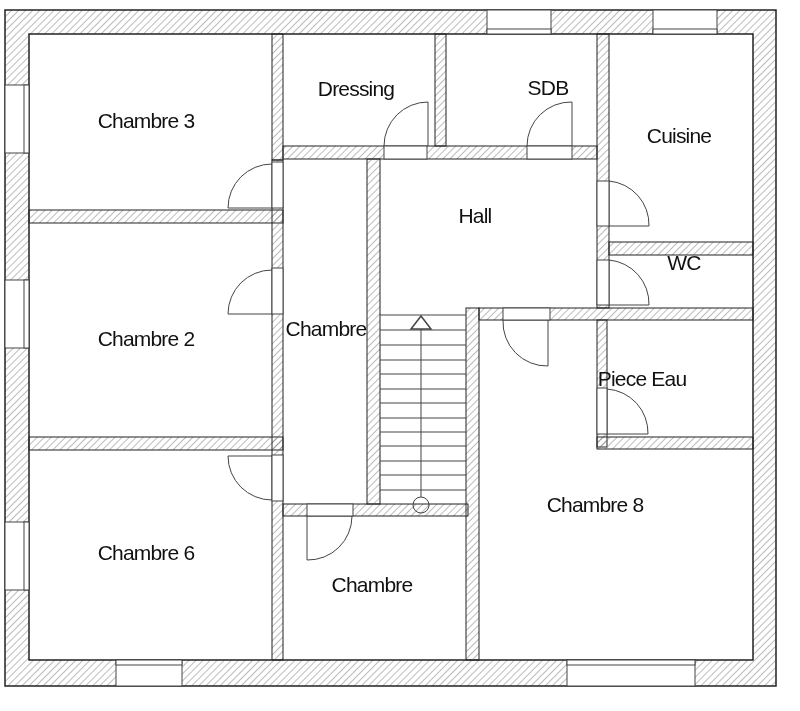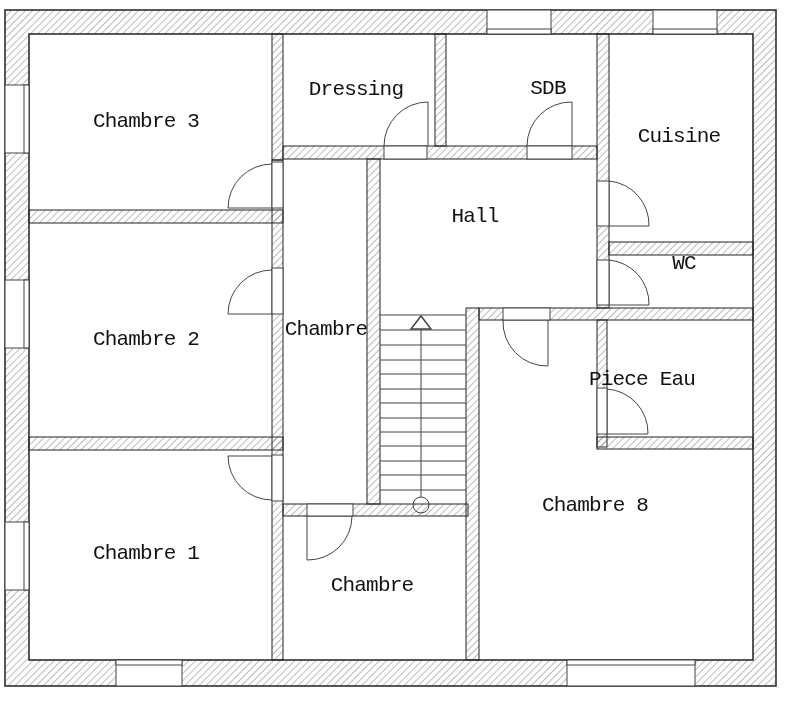--- a/index.html
+++ b/index.html
@@ -1,18 +1,18 @@
 <!DOCTYPE html>
 <html><head>
 <meta charset="utf-8">
 <style>
   html, body { margin:0; padding:0; background:#ffffff; }
   body { width:800px; height:711px; overflow:hidden; position:relative; }
   svg { position:absolute; left:0; top:0; }
-  .room-label { position:absolute; font-family:Liberation Mono, monospace; font-size:21px; color:#111; letter-spacing:-0.8px; white-space:nowrap; transform:translate(-50%,-50%); }
+  .room-label { position:absolute; font-family:Liberation Sans, sans-serif; font-size:21px; color:#111; letter-spacing:-0.8px; white-space:nowrap; transform:translate(-50%,-50%); }
 </style>
 </head>
 <body>
 
 <svg width="800" height="711" viewBox="0 0 800 711">
   <defs>
     <pattern id="hatch" patternUnits="userSpaceOnUse" width="5" height="5" patternTransform="rotate(45)">
       <line x1="0" y1="0" x2="0" y2="5" stroke="#777" stroke-width="1"></line>
     </pattern>
   </defs>
@@ -100,15 +100,15 @@
   <div class="room-label" style="left:146px;top:121px">Chambre 3</div>
   <div class="room-label" style="left:356px;top:89px">Dressing</div>
   <div class="room-label" style="left:548px;top:88px">SDB</div>
   <div class="room-label" style="left:679px;top:136px">Cuisine</div>
   <div class="room-label" style="left:475px;top:216px">Hall</div>
   <div class="room-label" style="left:684px;top:263px">WC</div>
   <div class="room-label" style="left:146px;top:339px">Chambre 2</div>
   <div class="room-label" style="left:326px;top:329px">Chambre</div>
   <div class="room-label" style="left:642px;top:379px">Piece Eau</div>
   <div class="room-label" style="left:595px;top:505px">Chambre 8</div>
-  <div class="room-label" style="left:146px;top:553px">Chambre 1</div>
+  <div class="room-label" style="left:146px;top:553px">Chambre 6</div>
   <div class="room-label" style="left:372px;top:585px">Chambre</div>
 </div>
 
 </body></html>

